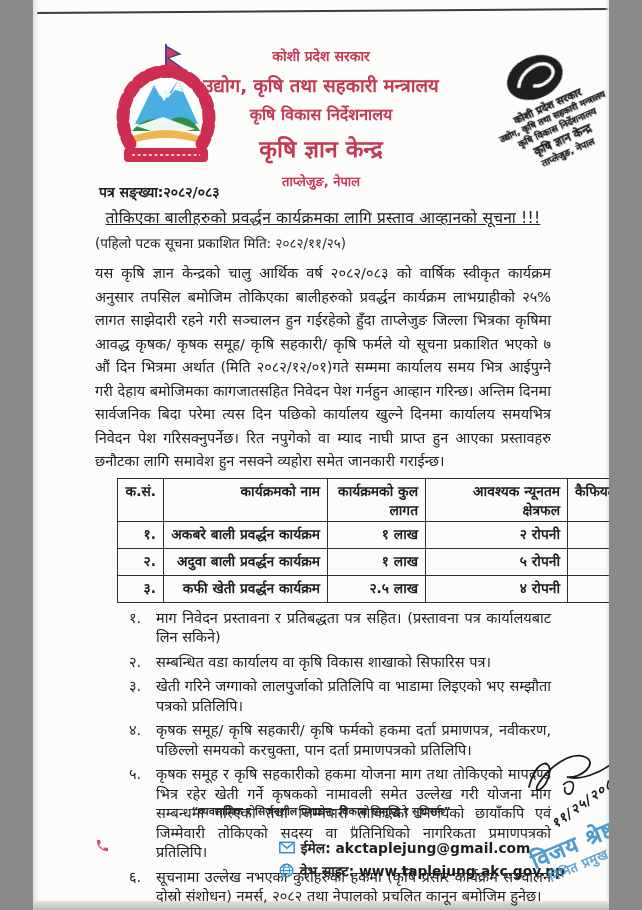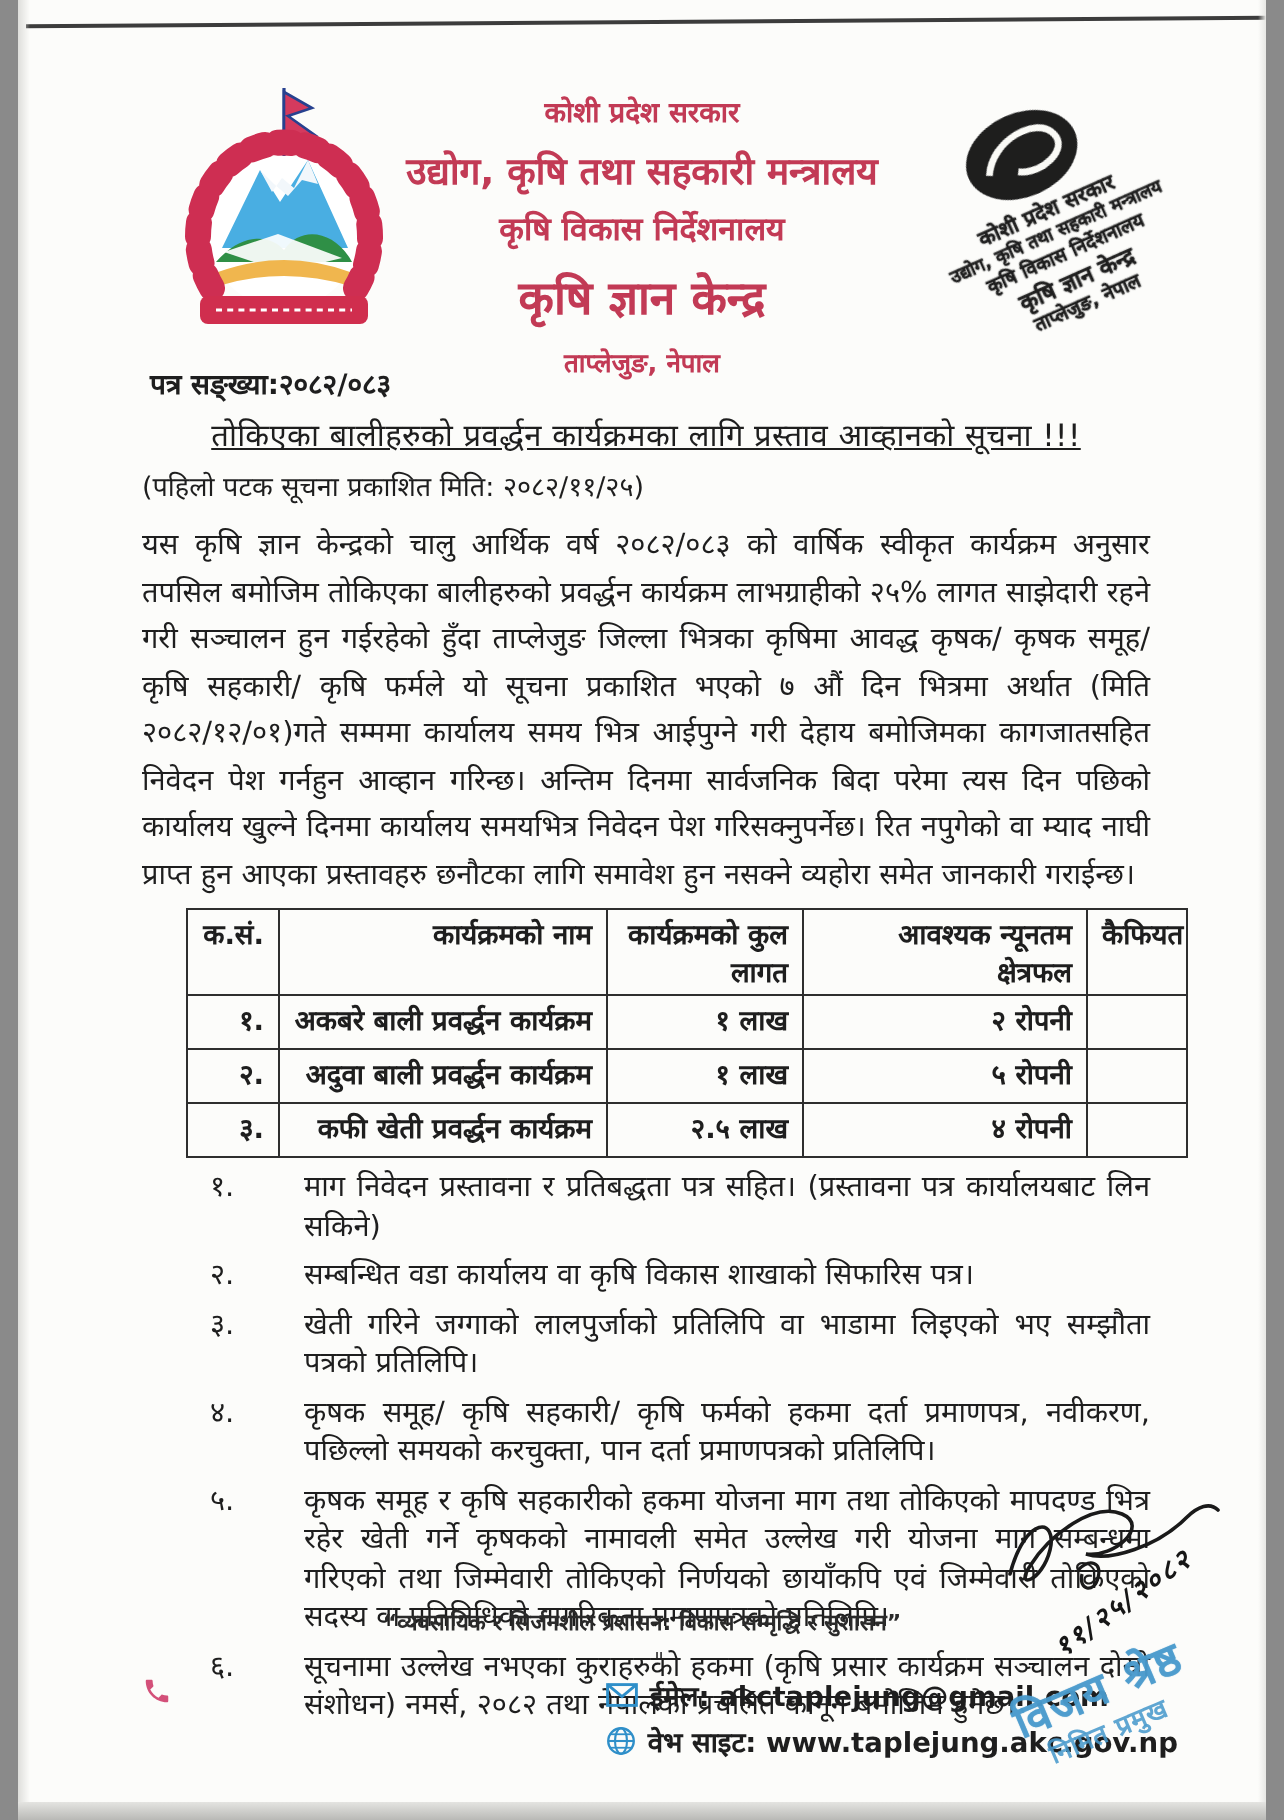--- a/index.html
+++ b/index.html
@@ -1,17 +1,17 @@
 <!DOCTYPE html>
 <html><head>
 <meta charset="utf-8">
 <style>
   html,body{margin:0;padding:0;background:#8a8a8a;}
   .sheet{
-    position:relative;width:624px;height:910px;margin:0 auto;
+    position:relative;width:576px;height:910px;margin:0 auto;
     background:#fcfcfa;overflow:hidden;
     font-family:"DejaVu Sans","Liberation Sans",sans-serif;
     color:#1e1e1e;
   }
   
   .scan-top{position:absolute;top:10px;left:4px;right:0;height:2px;background:#3c3c3c;transform:rotate(-0.4deg);}
   .scan-left{position:absolute;top:0;bottom:0;left:0;width:6px;background:linear-gradient(90deg,#dededb,rgba(255,255,255,0));}
   .scan-bottom{position:absolute;bottom:0;left:0;right:0;height:9px;background:linear-gradient(#e4e4e1,#b9b9b6);}
   .scan-right{position:absolute;top:0;bottom:0;right:0;width:4px;background:linear-gradient(270deg,#e7e7e4,rgba(255,255,255,0));}
 
@@ -45,21 +45,21 @@
   table.programs th,table.programs td{
     border:1.4px solid #2e2e2e;font-size:13.8px;padding:2px 7px;text-align:right;
     font-weight:600;vertical-align:top;overflow:hidden;white-space:nowrap;
   }
   table.programs th{font-weight:700;white-space:normal;}
   col.c0{width:46px;}col.c1{width:164px;}col.c2{width:98px;}col.c3{width:142px;}col.c4{width:50px;}
   table.programs td{height:22px;}
   .items{margin:6px 0 0 34px;}
   .item{display:flex;gap:7px;font-size:14.5px;line-height:19.5px;margin-bottom:5px;text-align:justify;}
   .item .num{flex:0 0 20px;}
-  .item .txt{flex:1;margin-left:20px;}
+  .item .txt{flex:1;}
 
   
   .quote{position:absolute;left:0;right:0;top:803px;text-align:center;font-size:11px;font-weight:600;color:#2a2a2a;}
   .stray{position:absolute;left:318px;top:824px;font-size:11px;color:#444;}
   .contacts{position:absolute;left:62px;right:44px;top:838px;display:flex;justify-content:space-between;align-items:flex-start;}
   .c-line{display:flex;align-items:center;gap:6px;font-size:13.8px;font-weight:600;white-space:nowrap;}
   .c-right{display:flex;flex-direction:column;gap:4px;align-items:flex-start;}
   .c-right .c-line{font-weight:600;}
 
   

